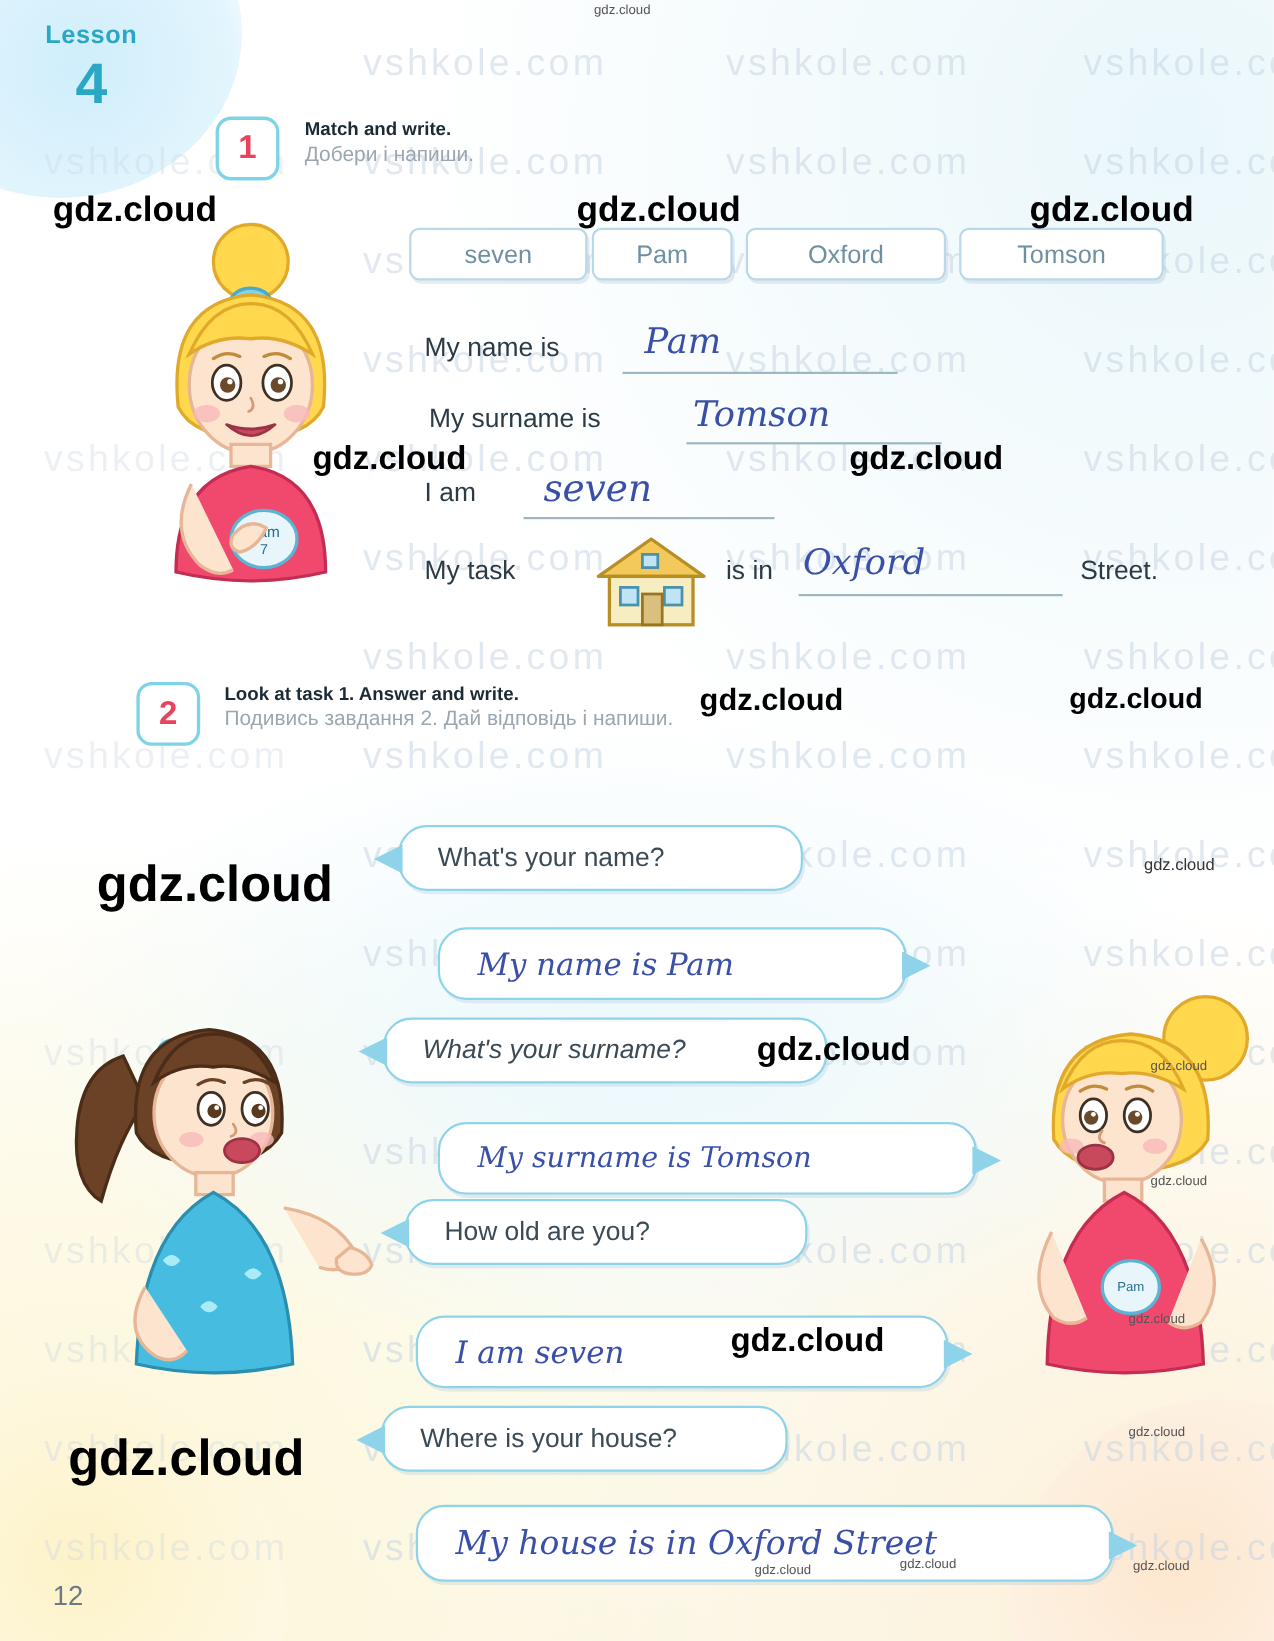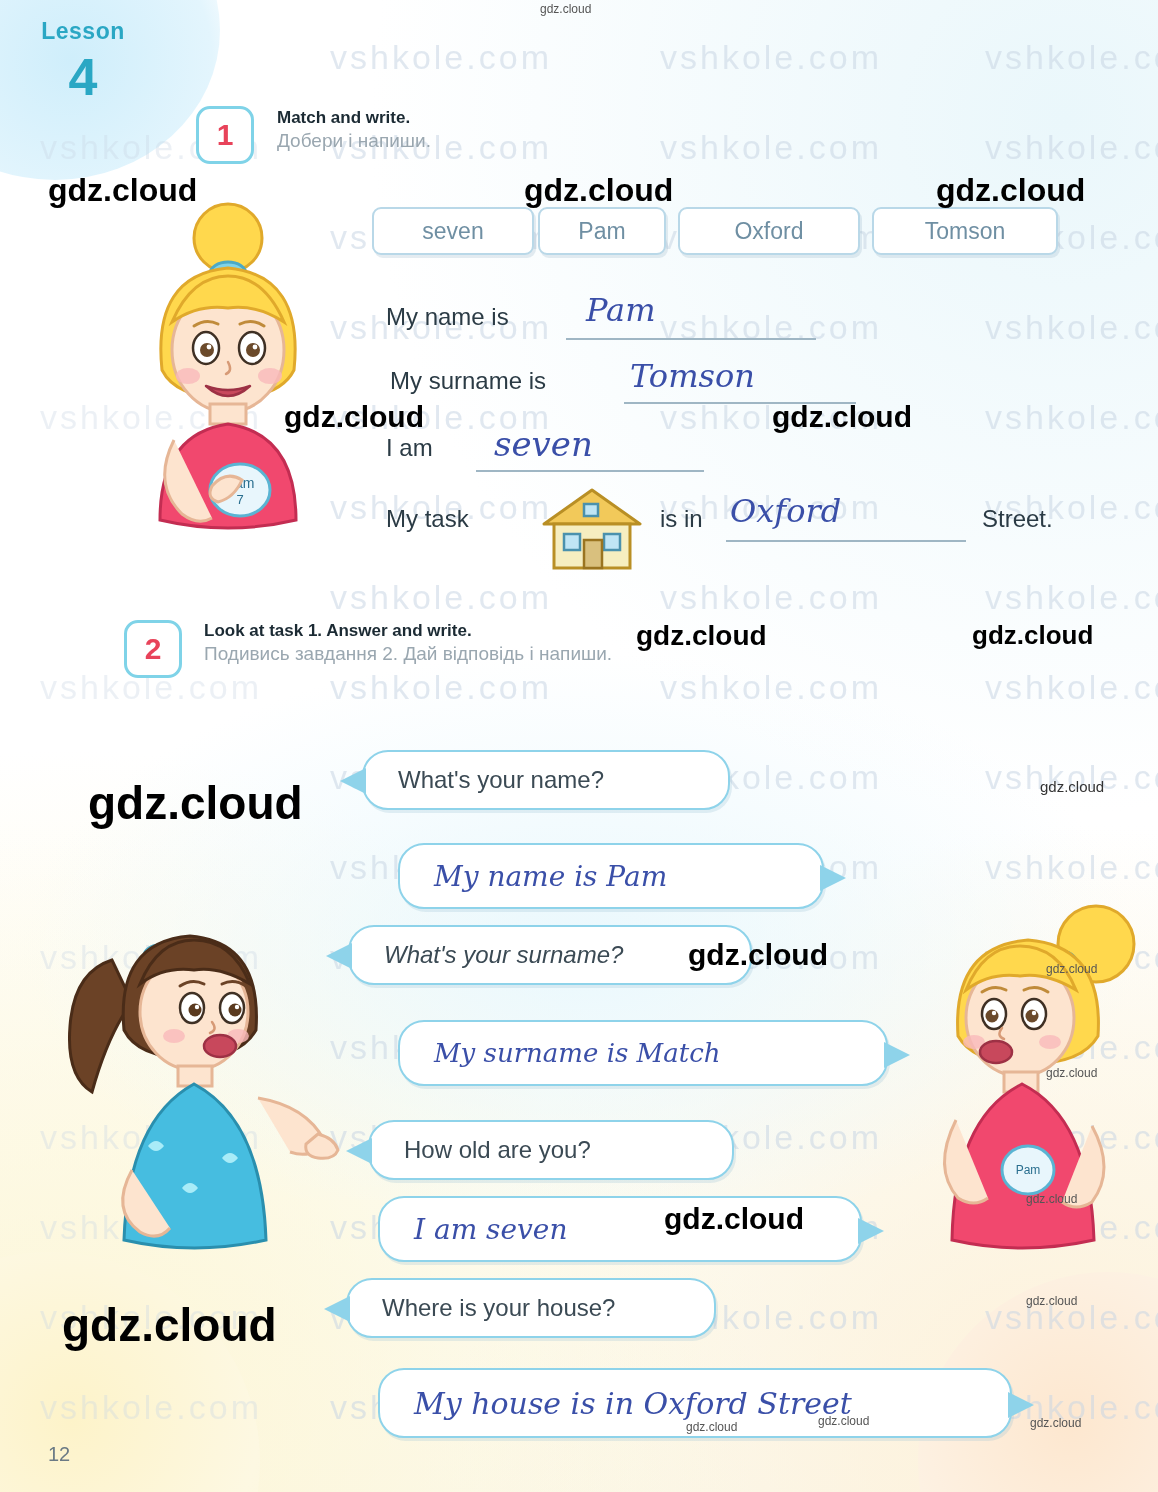--- a/index.html
+++ b/index.html
@@ -193,21 +193,21 @@
   }
   .tail-right {
     border-top: 13px solid transparent;
     border-bottom: 13px solid transparent;
     border-left: 26px solid #8ed3ea;
   }
 
   .page-num {
     position: absolute;
     left: 48px; bottom: 26px;
-    font-size: 20px;
+    font-size: 25px;
     color: #6b7a85;
   }
 
   .art { position: absolute; }
 </style>
 </head>
 <body>
 
 <div class="page">
   <div class="corner-tl"></div>
@@ -441,24 +441,24 @@
     <span class="a">My name is Pam</span>
   </div>
 
   <div class="bubble" style="left:348px; top:925px; width:400px; height:56px;font-style:italic;">
     <div class="tail-left" style="left:-24px; top:16px;"></div>
     <span class="q">What's your surname?</span>
   </div>
 
   <div class="bubble" style="left:398px; top:1020px; width:486px; height:62px;">
     <div class="tail-right" style="right:-24px; top:20px;"></div>
-    <span class="a" style="font-size:26px;">My surname is Match</span>
-  </div>
-
-  <div class="bubble" style="left:368px; top:1120px; width:362px; height:56px;text-align:center;">
+    <span class="a" style="font-size:26px;">My surname is Tomson</span>
+  </div>
+
+  <div class="bubble" style="left:368px; top:1090px; width:362px; height:56px;text-align:center;">
     <div class="tail-left" style="left:-24px; top:16px;"></div>
     <span class="q">How old are you?</span>
   </div>
 
   <div class="bubble" style="left:378px; top:1196px; width:480px; height:62px;">
     <div class="tail-right" style="right:-24px; top:20px;"></div>
     <span class="a">I am seven</span>
   </div>
 
   <div class="bubble" style="left:346px; top:1278px; width:366px; height:56px;">

